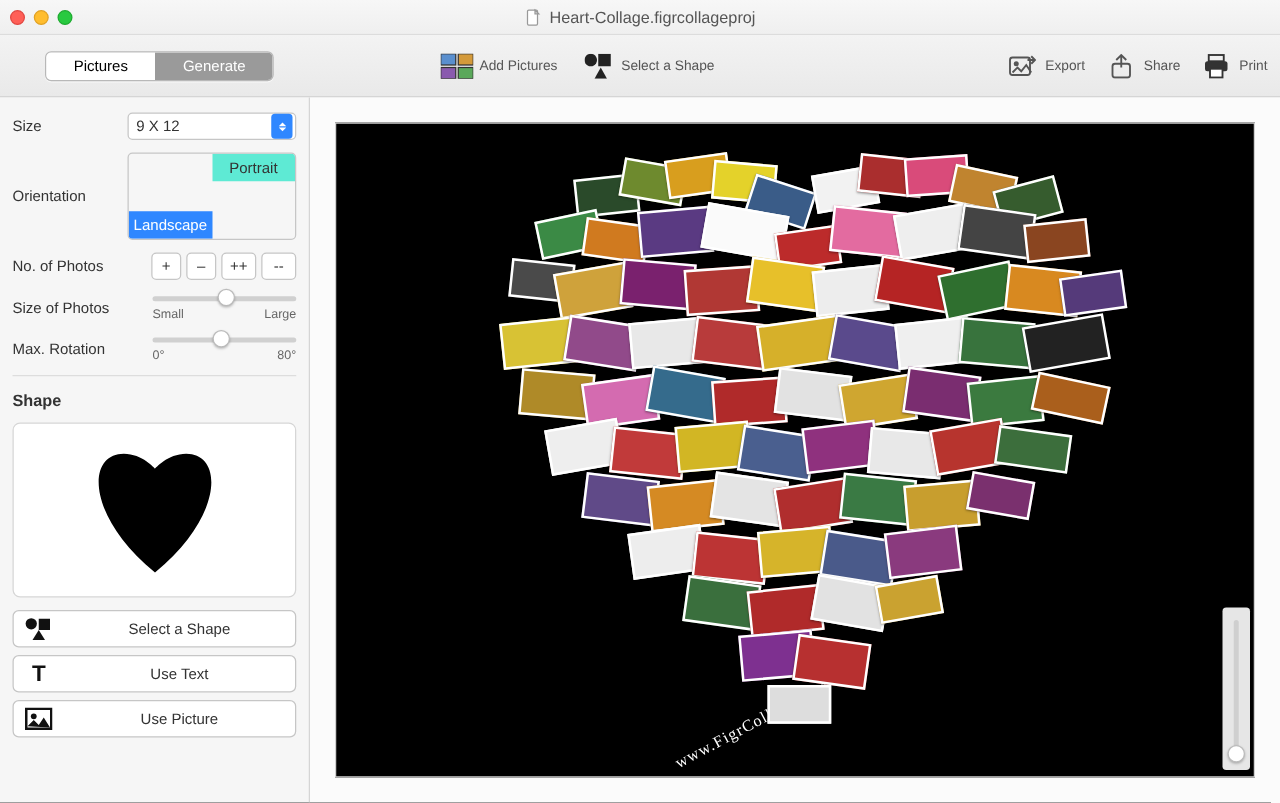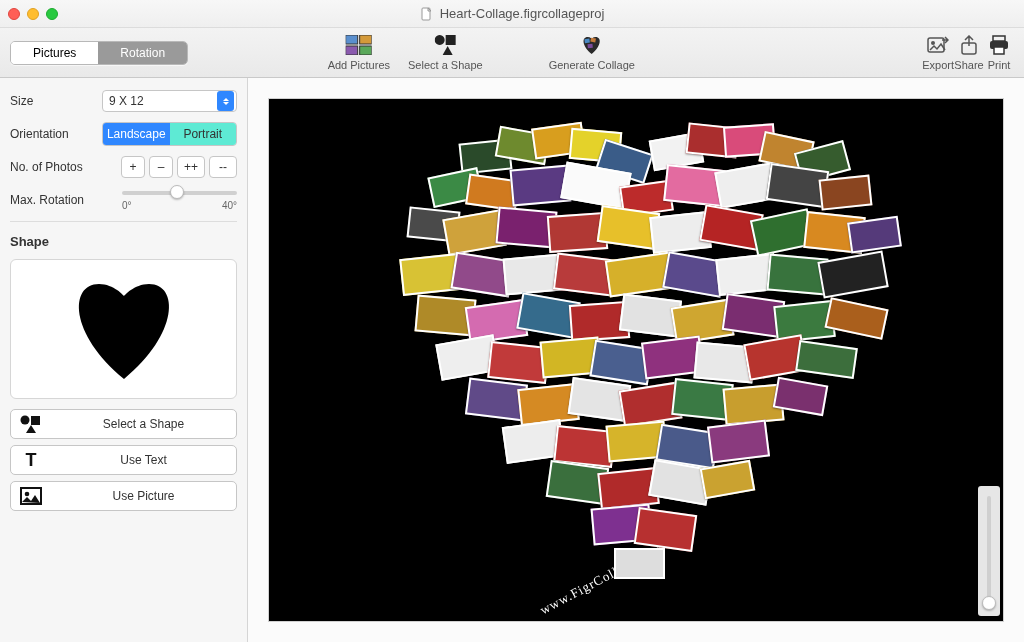--- a/index.html
+++ b/index.html
@@ -8,44 +8,44 @@
 .titlebar { height: 28px; background: linear-gradient(#f7f7f7,#efefef); border-bottom: 1px solid #dcdcdc; display: flex; align-items: center; padding: 0 8px; position: relative; }
 .traffic { display: flex; gap: 7px; }
 .traffic span { width: 12px; height: 12px; border-radius: 50%; display: inline-block; }
 .tl-close { background:#ff5f57; border:1px solid #e14640; }
 .tl-min { background:#ffbd2e; border:1px solid #e1a123; }
 .tl-max { background:#28c940; border:1px solid #1dab2f; }
 .title-center { position:absolute; left:0; right:0; text-align:center; font-size:13px; color:#555; pointer-events:none; display:flex; justify-content:center; align-items:center; gap:6px;}
 .title-center svg{flex-shrink:0;}
 
 .toolbar { height: 50px; background: linear-gradient(#f3f3f3,#e9e9e9); border-bottom:1px solid #c9c9c9; display:flex; align-items:center; padding: 0 10px; position:relative;}
-.seg { display:flex; border:1px solid #b8b8b8; border-radius:5px; overflow:hidden; box-shadow:0 1px 0 rgba(255,255,255,.6);}
+.seg { display:flex; border:1px solid #b8b8b8; border-radius:5px; overflow:hidden; box-shadow:0 1px 0 rgba(255,255,255,.6);margin-left:26px;}
 .seg div{ height:22px; line-height:22px; padding:0 22px; font-size:12px; cursor:pointer; background:#fff; }
 .seg .active { background:#9a9a9a; color:#fff; }
 .toolbar-center{ position:absolute; left:50%; transform:translateX(-60%); display:flex; gap:18px; align-items:flex-start;}
-.tb-item{ display:flex; flex-direction:column; align-items:center; gap:3px; font-size:11px; color:#555; cursor:pointer;}
+.tb-item{ display:flex; flex-direction:row; align-items:center; gap:3px; font-size:11px; color:#555; cursor:pointer;}
 .tb-icon{ width:30px; height:22px; display:flex; align-items:center; justify-content:center;}
-.toolbar-right{ margin-left:auto; display:flex; align-items:flex-start;}
+.toolbar-right{ margin-left:auto; display:flex; gap:14px; align-items:flex-start;}
 
 .main{ display:flex; height:calc(642px - 78px); }
 
 .sidebar{ width:248px; background:#f6f6f6; border-right:1px solid #d5d5d5; overflow-y:auto; padding:12px 10px; font-size:12px; color:#333; position:relative;}
 .sidebar::-webkit-scrollbar{width:10px;}
 .sidebar::-webkit-scrollbar-thumb{background:#c0c0c0; border-radius:5px;}
 .section-title{ font-weight:bold; font-size:13px; margin-bottom:10px; }
 .row{ display:flex; align-items:center; margin-bottom:10px; }
 .row-label{ width:92px; font-size:12px; }
 .select-like{ flex:1; height:22px; background:#fff; border:1px solid #c6c6c6; border-radius:4px; display:flex; align-items:center; padding:0 6px; font-size:12px; justify-content:space-between; position:relative;}
 .select-arrows{ width:17px; height:20px; background:#2f87ff; border-radius:3px; display:flex; flex-direction:column; align-items:center; justify-content:center; gap:1px; margin-right:-4px;}
 .select-arrows::before,.select-arrows::after{content:""; width:0;height:0;border-left:3px solid transparent;border-right:3px solid transparent;}
 .select-arrows::before{border-bottom:3px solid #fff;}
 .select-arrows::after{border-top:3px solid #fff;}
 .seg-small{ display:flex; border:1px solid #c6c6c6; border-radius:4px; overflow:hidden; flex:1;}
 .seg-small div{ flex:1; text-align:center; height:22px; line-height:22px; font-size:12px; background:#5eead4; cursor:pointer; }
-.seg-small .active{ background:#2f87ff; color:#fff; }
+.seg-small .active{ background:#2f87ff; color:#fff;margin-top:46px; }
 .cell-style-wrap{flex:1; display:flex; gap:4px;}
 .copy-icon-box{ width:30px; height:22px; border:1px solid #c6c6c6; border-radius:4px; display:flex; align-items:center; justify-content:center; background:#fff;}
 .cell-style-select{ flex:1; height:22px; border:1px solid #c6c6c6; border-radius:4px; background:#fff; display:flex; align-items:center; justify-content:space-between; padding:0 6px; font-size:12px;}
 .updown-plain{ display:flex; flex-direction:column; align-items:center; gap:1px;}
 .updown-plain::before,.updown-plain::after{content:"";width:0;height:0;border-left:3px solid transparent;border-right:3px solid transparent;}
 .updown-plain::before{border-bottom:3px solid #777;}
 .updown-plain::after{border-top:3px solid #777;}
 .btn-pill{ width:24px; height:22px; border:1px solid #c6c6c6; border-radius:4px; background:#fff; display:flex; align-items:center; justify-content:center; font-size:12px; cursor:pointer;}
 .pill-group{ display:flex; gap:4px;}
 .slider{ flex:1; display:flex; flex-direction:column; }
@@ -82,21 +82,21 @@
         <rect x="2" y="1" width="8" height="12" rx="1" fill="#fff" stroke="#999"></rect>
         <path d="M8 1 l3 3 h-3 z" fill="#ddd" stroke="#999"></path>
       </svg>
     <span>Heart-Collage.figrcollageproj</span>
   </div>
 </div>
 
 <div class="toolbar">
   <div class="seg">
     <div>Pictures</div>
-    <div class="active">Rotation</div>
+    <div class="active">Generate</div>
   </div>
   <div class="toolbar-center">
     <div class="tb-item">
       <div class="tb-icon">
         <svg width="26" height="20" viewBox="0 0 26 20">
             <rect x="0" y="0" width="12" height="9" fill="#5a8fce" stroke="#333"></rect>
             <rect x="14" y="0" width="12" height="9" fill="#d49a3a" stroke="#333"></rect>
             <rect x="0" y="11" width="12" height="9" fill="#8a5aae" stroke="#333"></rect>
             <rect x="14" y="11" width="12" height="9" fill="#5aa85a" stroke="#333"></rect>
           </svg>
@@ -107,31 +107,20 @@
       <div class="tb-icon">
         <svg width="22" height="20" viewBox="0 0 22 20">
             <path d="M5 0 a5 5 0 1 0 .01 0" fill="#222"></path>
             <rect x="11" y="0" width="10" height="10" fill="#222"></rect>
             <path d="M8 20 l5 -9 l5 9 z" fill="#222"></path>
           </svg>
       </div>
       <span>Select a Shape</span>
     </div>
     <div style="width:30px"></div>
-    <div class="tb-item">
-      <div class="tb-icon">
-        <svg width="24" height="20" viewBox="0 0 24 20">
-            <path d="M12 19 C2 11 2 2 8 2 c3 0 4 2 4 2 s1-2 4-2 c6 0 6 9 -4 17z" fill="#2a2a2a"></path>
-            <rect x="5" y="4" width="5" height="4" fill="#4a8ac4" transform="rotate(-8 7 6)"></rect>
-            <rect x="11" y="3" width="5" height="4" fill="#c47a3a" transform="rotate(10 13 5)"></rect>
-            <rect x="8" y="9" width="5" height="4" fill="#7a4a9a" transform="rotate(-6 10 11)"></rect>
-          </svg>
-      </div>
-      <span>Generate Collage</span>
-    </div>
   </div>
   <div class="toolbar-right">
     <div class="tb-item">
       <div class="tb-icon">
         <svg width="22" height="20" viewBox="0 0 22 20">
             <rect x="1" y="3" width="16" height="14" rx="2" fill="none" stroke="#555" stroke-width="1.5"></rect>
             <circle cx="6" cy="8" r="2" fill="#555"></circle>
             <path d="M3 15 l4 -4 l3 3 l4 -5 l4 6" fill="none" stroke="#555" stroke-width="1.5"></path>
             <path d="M18 2 l3 3 l-3 3 M21 5 h-6" fill="none" stroke="#555" stroke-width="1.5"></path>
           </svg>
@@ -184,30 +173,42 @@
     <div class="row">
       <div class="row-label" style="width:112px">No. of Photos</div>
       <div class="pill-group">
         <div class="btn-pill">+</div>
         <div class="btn-pill">–</div>
         <div class="btn-pill" style="width:28px">++</div>
         <div class="btn-pill" style="width:28px">--</div>
       </div>
     </div>
 
+    <div class="row">
+      <div class="row-label" style="width:112px">Size of Photos</div>
+      <div class="slider">
+        <div class="slider-track">
+            <div class="slider-knob" style="left:45%"></div>
+          </div>
+        <div class="slider-labels">
+          <span>Small</span>
+          <span>Large</span>
+        </div>
+      </div>
+    </div>
 
     <div class="row">
       <div class="row-label" style="width:112px">Max. Rotation</div>
       <div class="slider">
         <div class="slider-track">
             <div class="slider-knob" style="left:42%"></div>
           </div>
         <div class="slider-labels">
           <span>0°</span>
-          <span>40°</span>
+          <span>80°</span>
         </div>
       </div>
     </div>
 
     <div class="divider"></div>
 
     <div class="section-title">Shape</div>
     <div class="shape-preview">
       <svg width="150" height="110" viewBox="0 0 24 22">
         <path d="M12 21 C 1 12 1 2 7 2 c3 0 5 2.4 5 2.4 S14 2 17 2 c6 0 6 10 -5 19z" fill="#000"></path>

